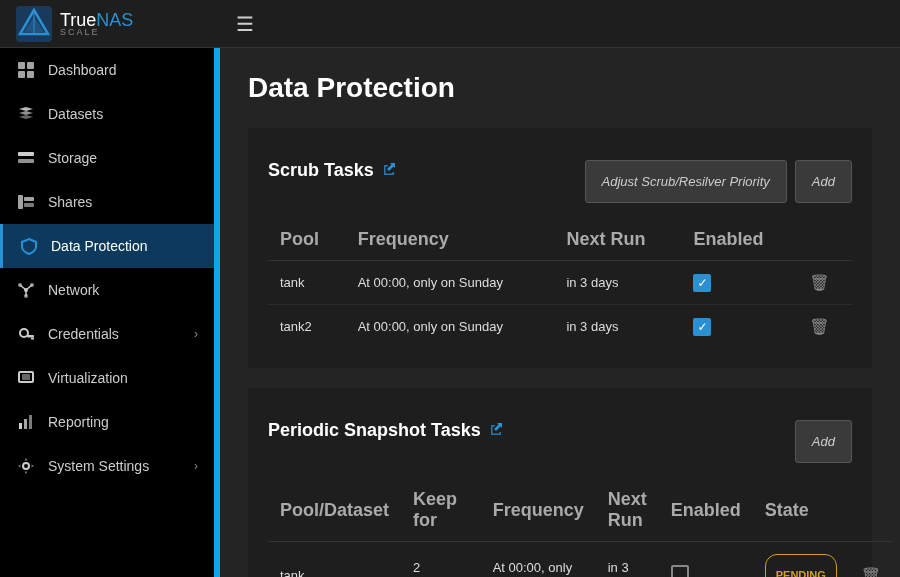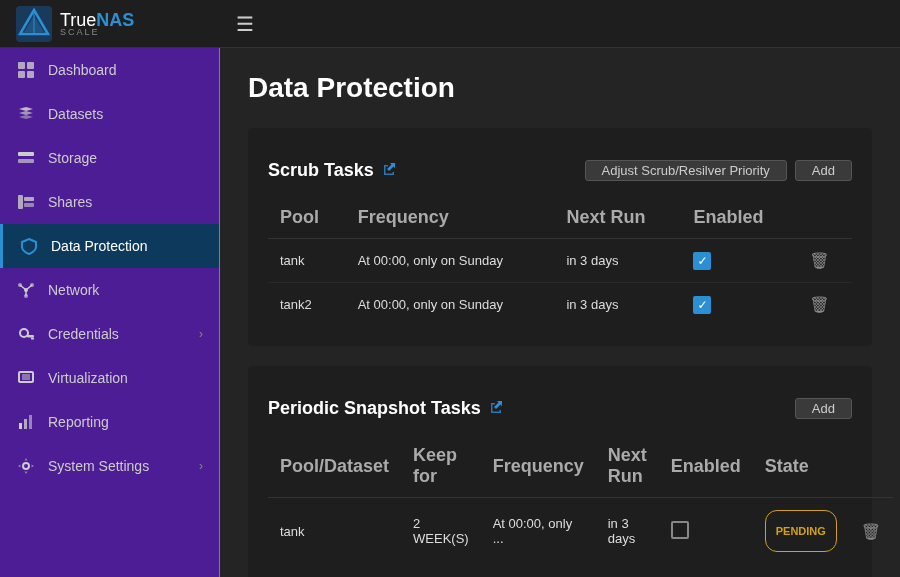--- a/index.html
+++ b/index.html
@@ -47,24 +47,24 @@
     
     .main-layout {
       display: flex;
       flex: 1;
       overflow: hidden;
     }
 
     
     .sidebar {
       width: 220px;
-      background: #4c1d95;
+      background: #000000;
       flex-shrink: 0;
       overflow-y: auto;
-      border-right: 1px solid #0ea5e9;
+      border-right: 6px solid #0ea5e9;
     }
     .sidebar-item {
       display: flex;
       align-items: center;
       padding: 12px 16px;
       cursor: pointer;
       gap: 12px;
       color: #ccc;
       font-size: 14px;
       position: relative;
@@ -128,26 +128,27 @@
       color: #2b8fd4;
       font-size: 16px;
     }
     .card-actions {
       display: flex;
       gap: 8px;
     }
 
     
     .btn {
-      padding: 2px 16px;
+      padding: 13px 16px;
       border-radius: 3px;
       border: none;
       cursor: pointer;
       font-size: 13px;
       font-weight: 500;
+      font-style: italic;
     }
     .btn-secondary {
       background: #3a3a3a;
       color: #ccc;
       border: 1px solid #555;
     }
 
     
     .data-table {
       width: 100%;
@@ -226,21 +227,21 @@
 
 <div class="topbar">
   <div class="logo-area">
     <svg class="logo-icon" viewBox="0 0 36 36" fill="none" xmlns="http://www.w3.org/2000/svg">
       <rect width="36" height="36" rx="4" fill="#1a3a5c"></rect>
       <polygon points="18,4 32,28 4,28" fill="none" stroke="#2b8fd4" stroke-width="2.5"></polygon>
       <polygon points="18,10 28,26 8,26" fill="#2b8fd4" opacity="0.3"></polygon>
       <line x1="18" y1="4" x2="18" y2="28" stroke="#2b8fd4" stroke-width="1.5" opacity="0.7"></line>
     </svg>
     <div>
-      <span class="logo-true" style="font-size:18px;font-weight:normal;color:#fff;">True</span><span class="logo-nas" style="font-size:18px;font-weight:bold;color:#2b8fd4;">NAS</span>
+      <span class="logo-true" style="font-size:18px;font-weight:normal;color:#fff;">True</span><span class="logo-nas" style="font-size:18px;font-weight:normal;color:#2b8fd4;">NAS</span>
       <span class="logo-scale" style="display:block;font-size:9px;color:#888;letter-spacing:2px;">SCALE</span>
     </div>
   </div>
   <div class="hamburger">☰</div>
 </div>
 
 <div class="main-layout">
 
   <nav class="sidebar">
 

